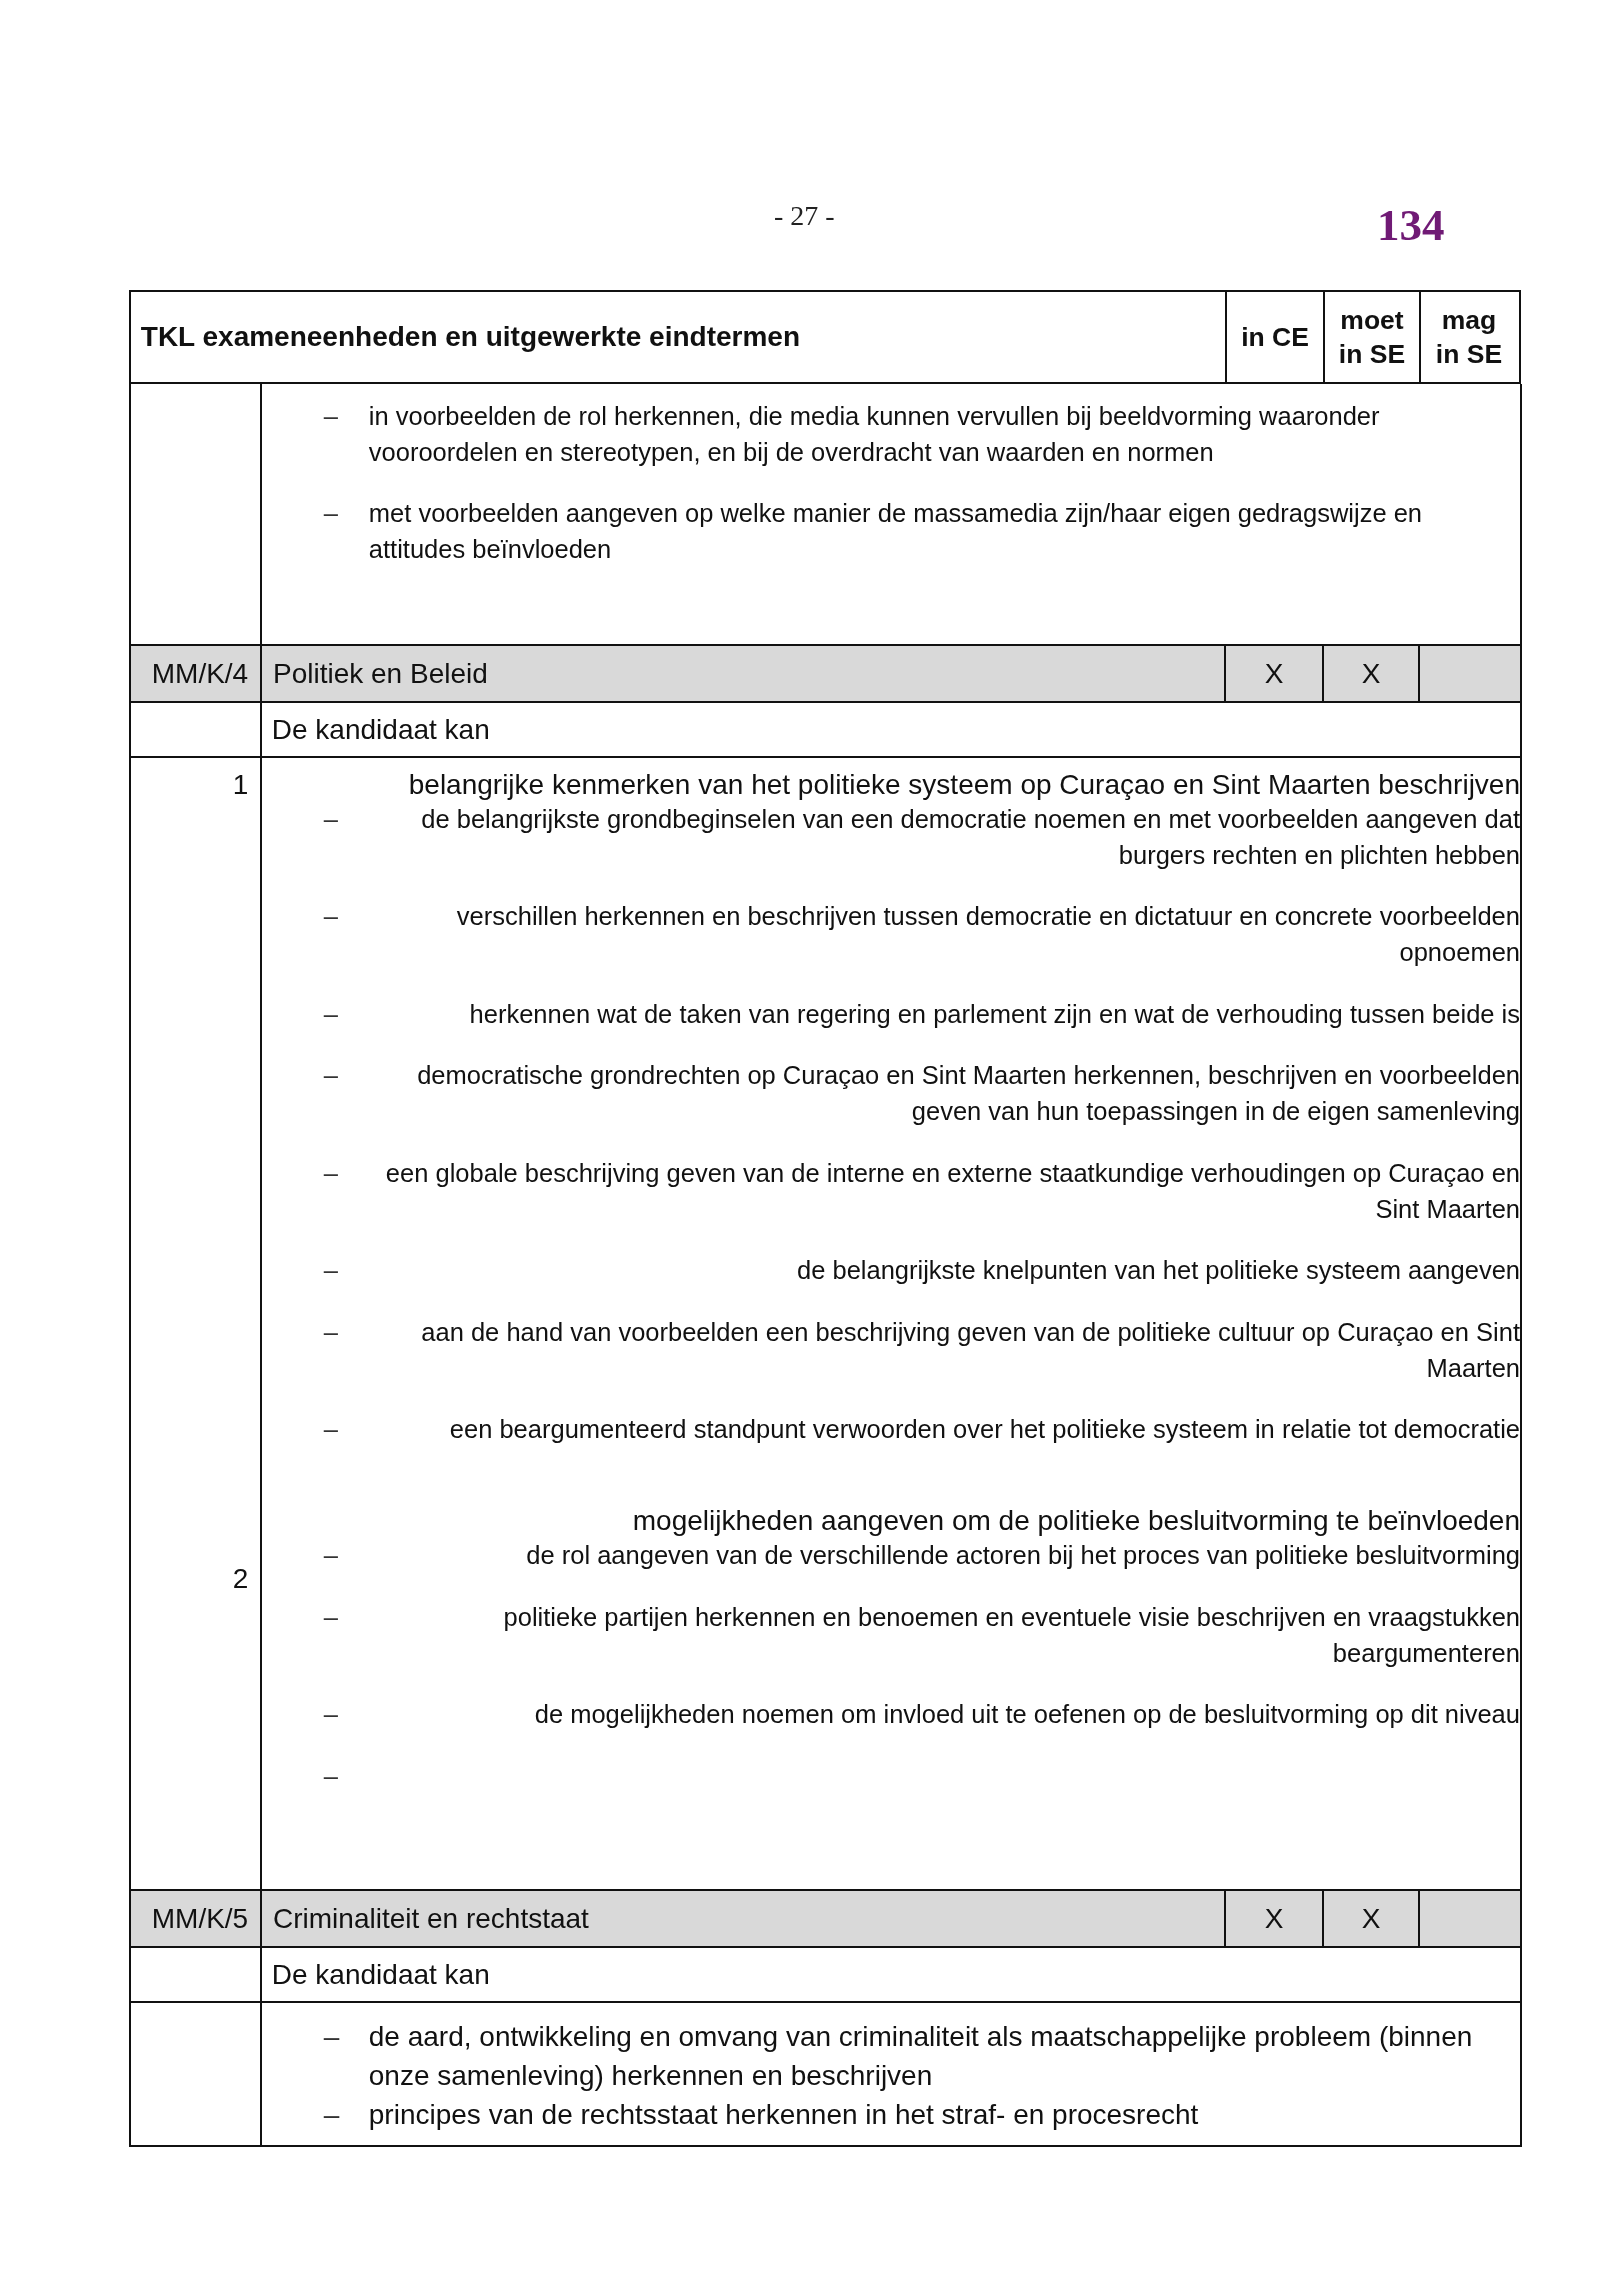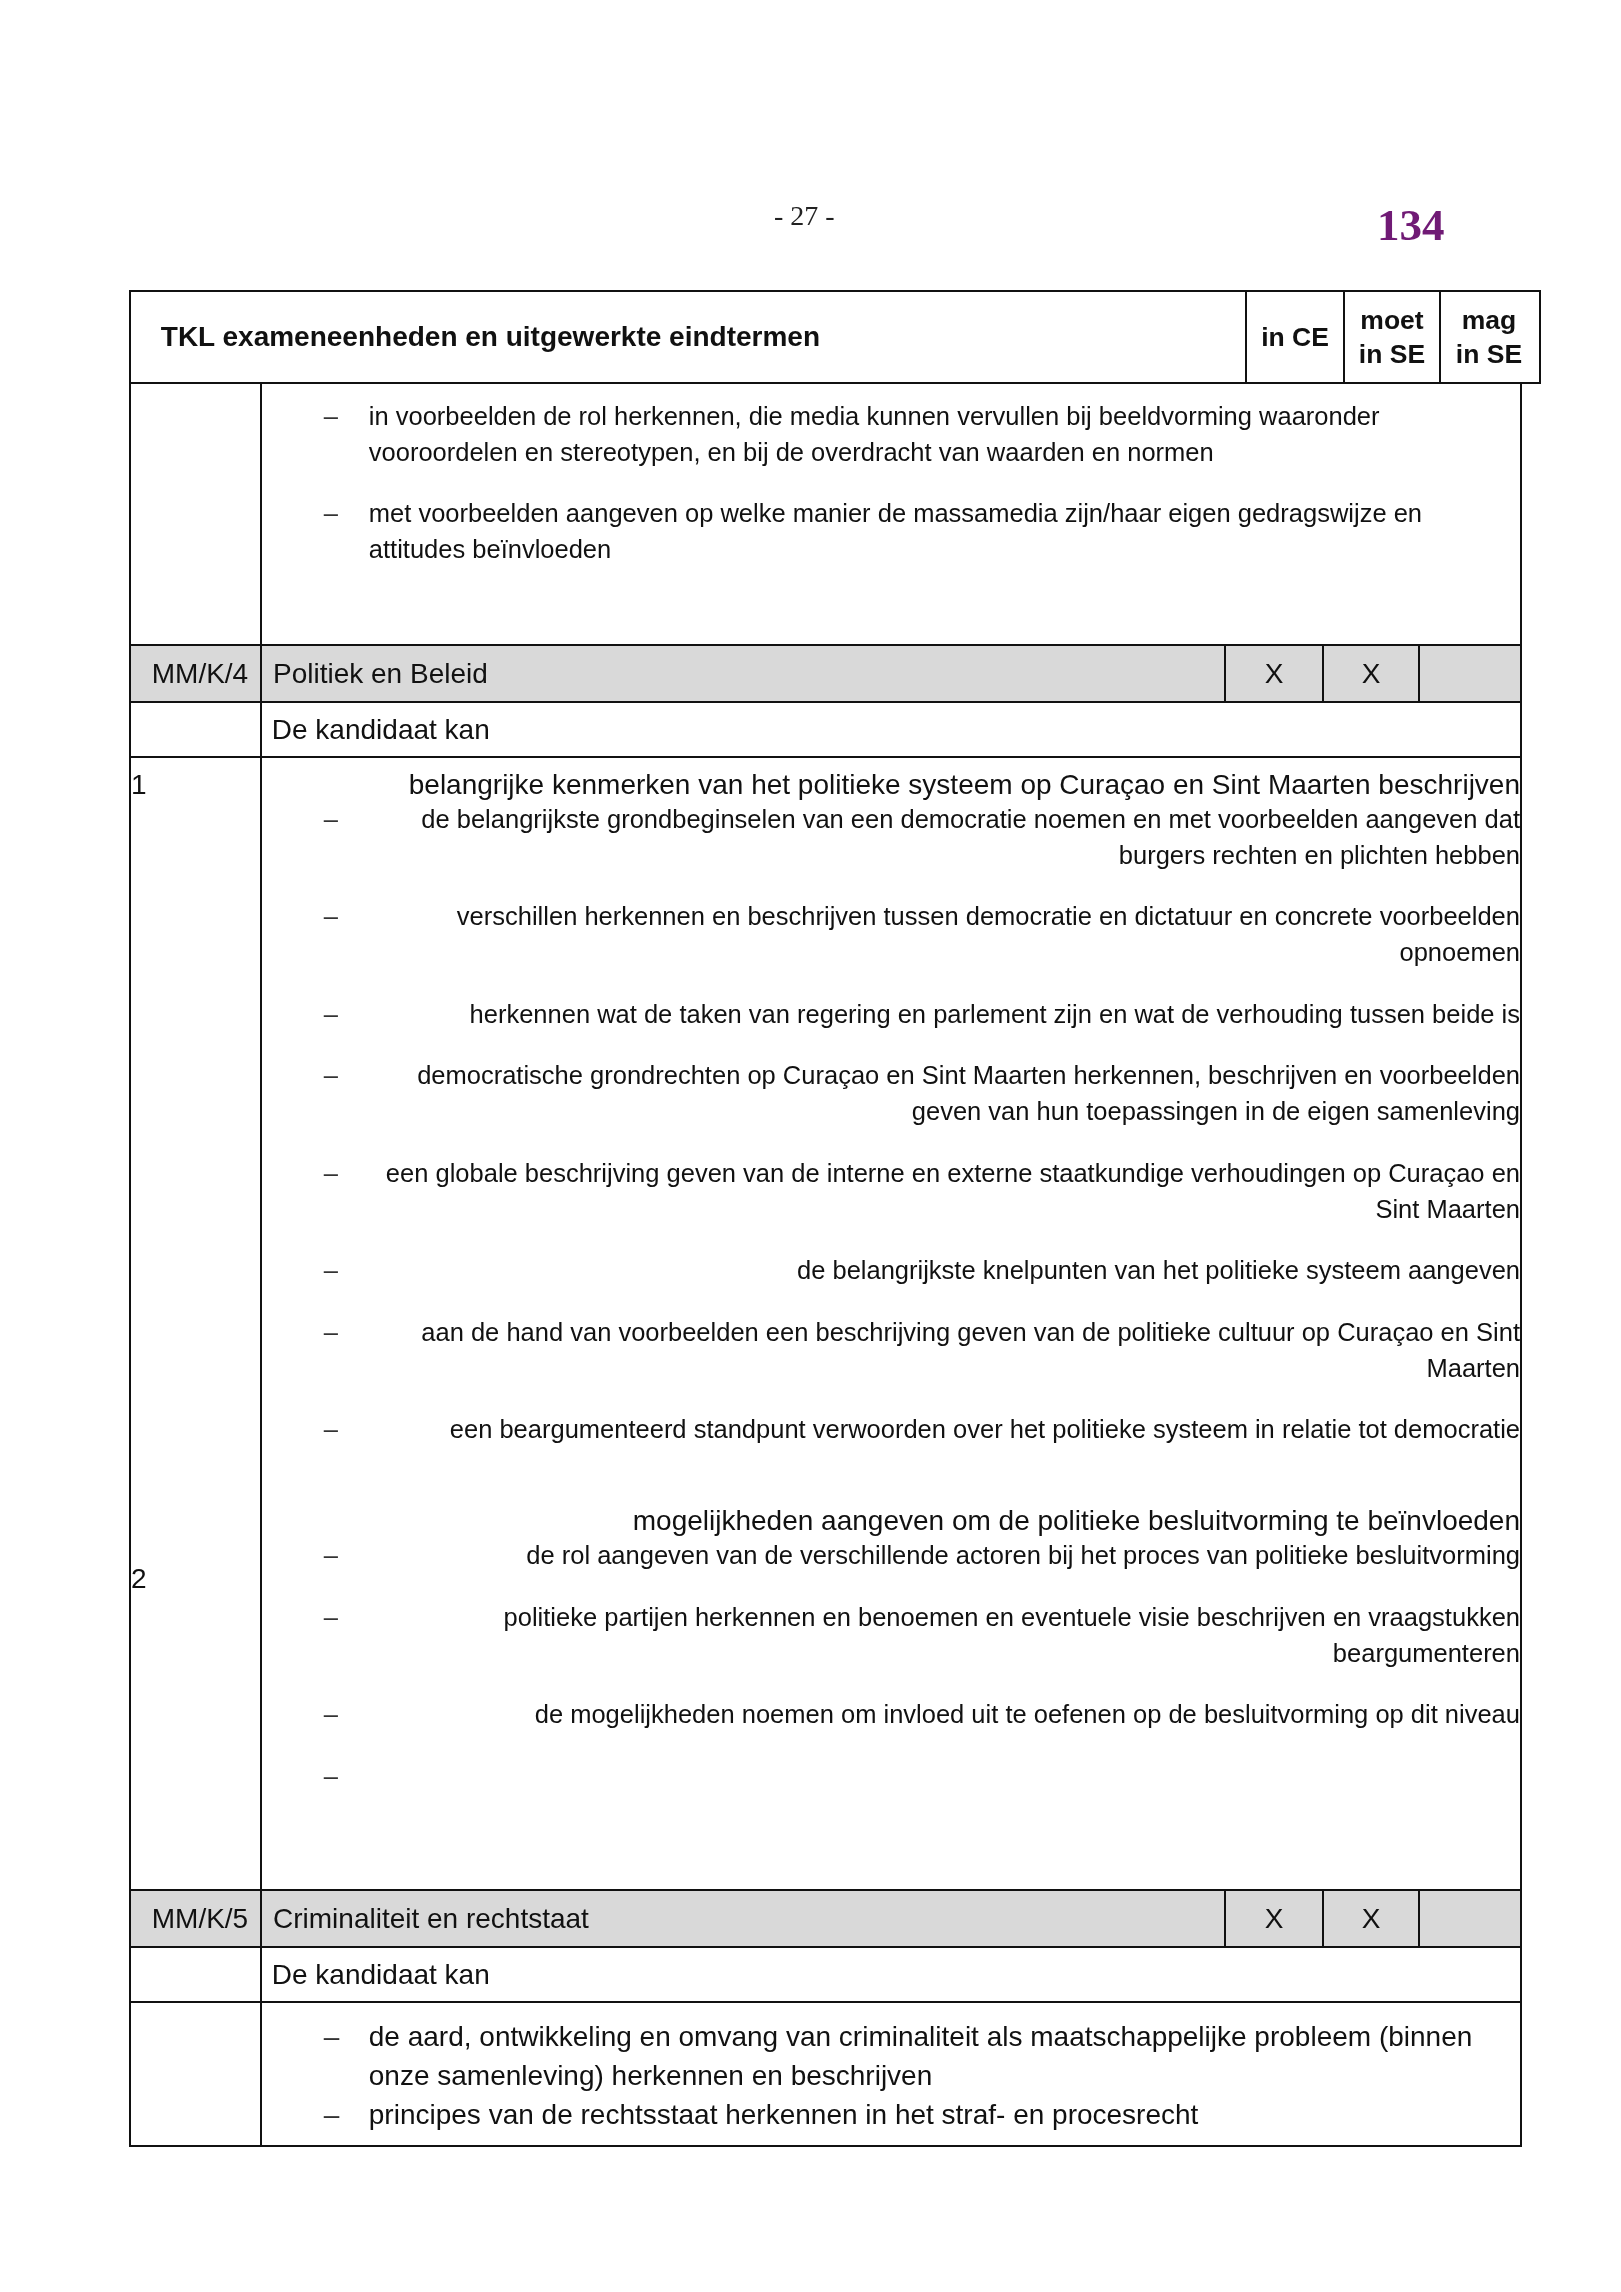--- a/index.html
+++ b/index.html
@@ -5,30 +5,30 @@
   html, body { margin: 0; padding: 0; background: #ffffff; }
   body { width: 1621px; height: 2293px; position: relative; overflow: hidden;
          font-family: "Liberation Sans", sans-serif; color: #111; }
   .pagenum { position: absolute; left: 774px; top: 200px; font-family: "Liberation Serif", serif;
              font-size: 28px; color: #222; }
   .docnum { position: absolute; left: 1377px; top: 199px; font-family: "Liberation Serif", serif;
             font-size: 45px; font-weight: bold; color: #701a75; }
 
   .tbl { position: absolute; left: 129px; top: 290px; width: 1393px; }
   .row { position: relative; display: flex; border-left: 2px solid #111; border-right: 2px solid #111; }
-  .hdr { border-top: 2.9px solid #111; border-bottom: 2.9px solid #111; height: 90px; border-right-width: 2.9px; width: 1388px; padding-left: 20px; }
+  .hdr { border-top: 2.9px solid #111; border-bottom: 2.9px solid #111; height: 90px; border-right-width: 2.9px; width: 1388px; }
   .hdr .title { flex: 0 0 1096px; display: flex; align-items: center; padding-left: 9.8px;
                 font-weight: bold; font-size: 28px; box-sizing: border-box; border-right: 2px solid #111; }
   .hdr .col { display: flex; align-items: center; justify-content: center; text-align: center;
               font-weight: bold; font-size: 26.5px; line-height: 34px; box-sizing: border-box; }
   .c-ce { flex: 0 0 98px; border-right: 2px solid #111; }
   .c-moet { flex: 0 0 96px; border-right: 2px solid #111; }
   .c-mag { flex: 0 0 96px; }
 
-  .code { flex: 0 0 131px; box-sizing: border-box; border-right: 2px solid #111; 
+  .code { flex: 0 0 131px; box-sizing: border-box; border-right: 2px solid #111; text-align: right;
           padding-right: 11.8px; font-size: 28px; }
   .body { flex: 1; box-sizing: border-box; padding-left: 9.8px; }
 
   .cont { height: 260px; width: 1389px; border-right-width: 2.9px; }
   .cont .body { padding-top: 13.7px; }
 
   .bullets { list-style: none; margin: 0; padding: 0; }
   .bullets li { position: relative; padding-left: 97px; font-size: 25.5px; line-height: 36px; margin-bottom: 25.5px; }
   .bullets li .dash { position: absolute; left: 52px; top: 0; color: #333; }
   .bullets.big li { font-size: 28px; line-height: 39px; margin-bottom: 0; }

